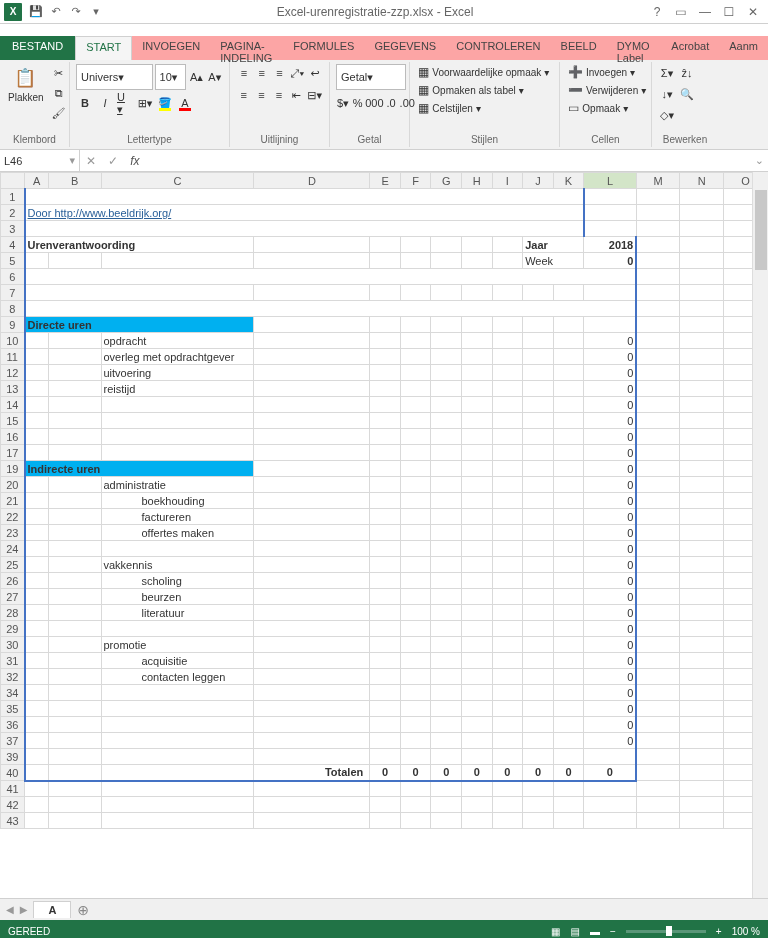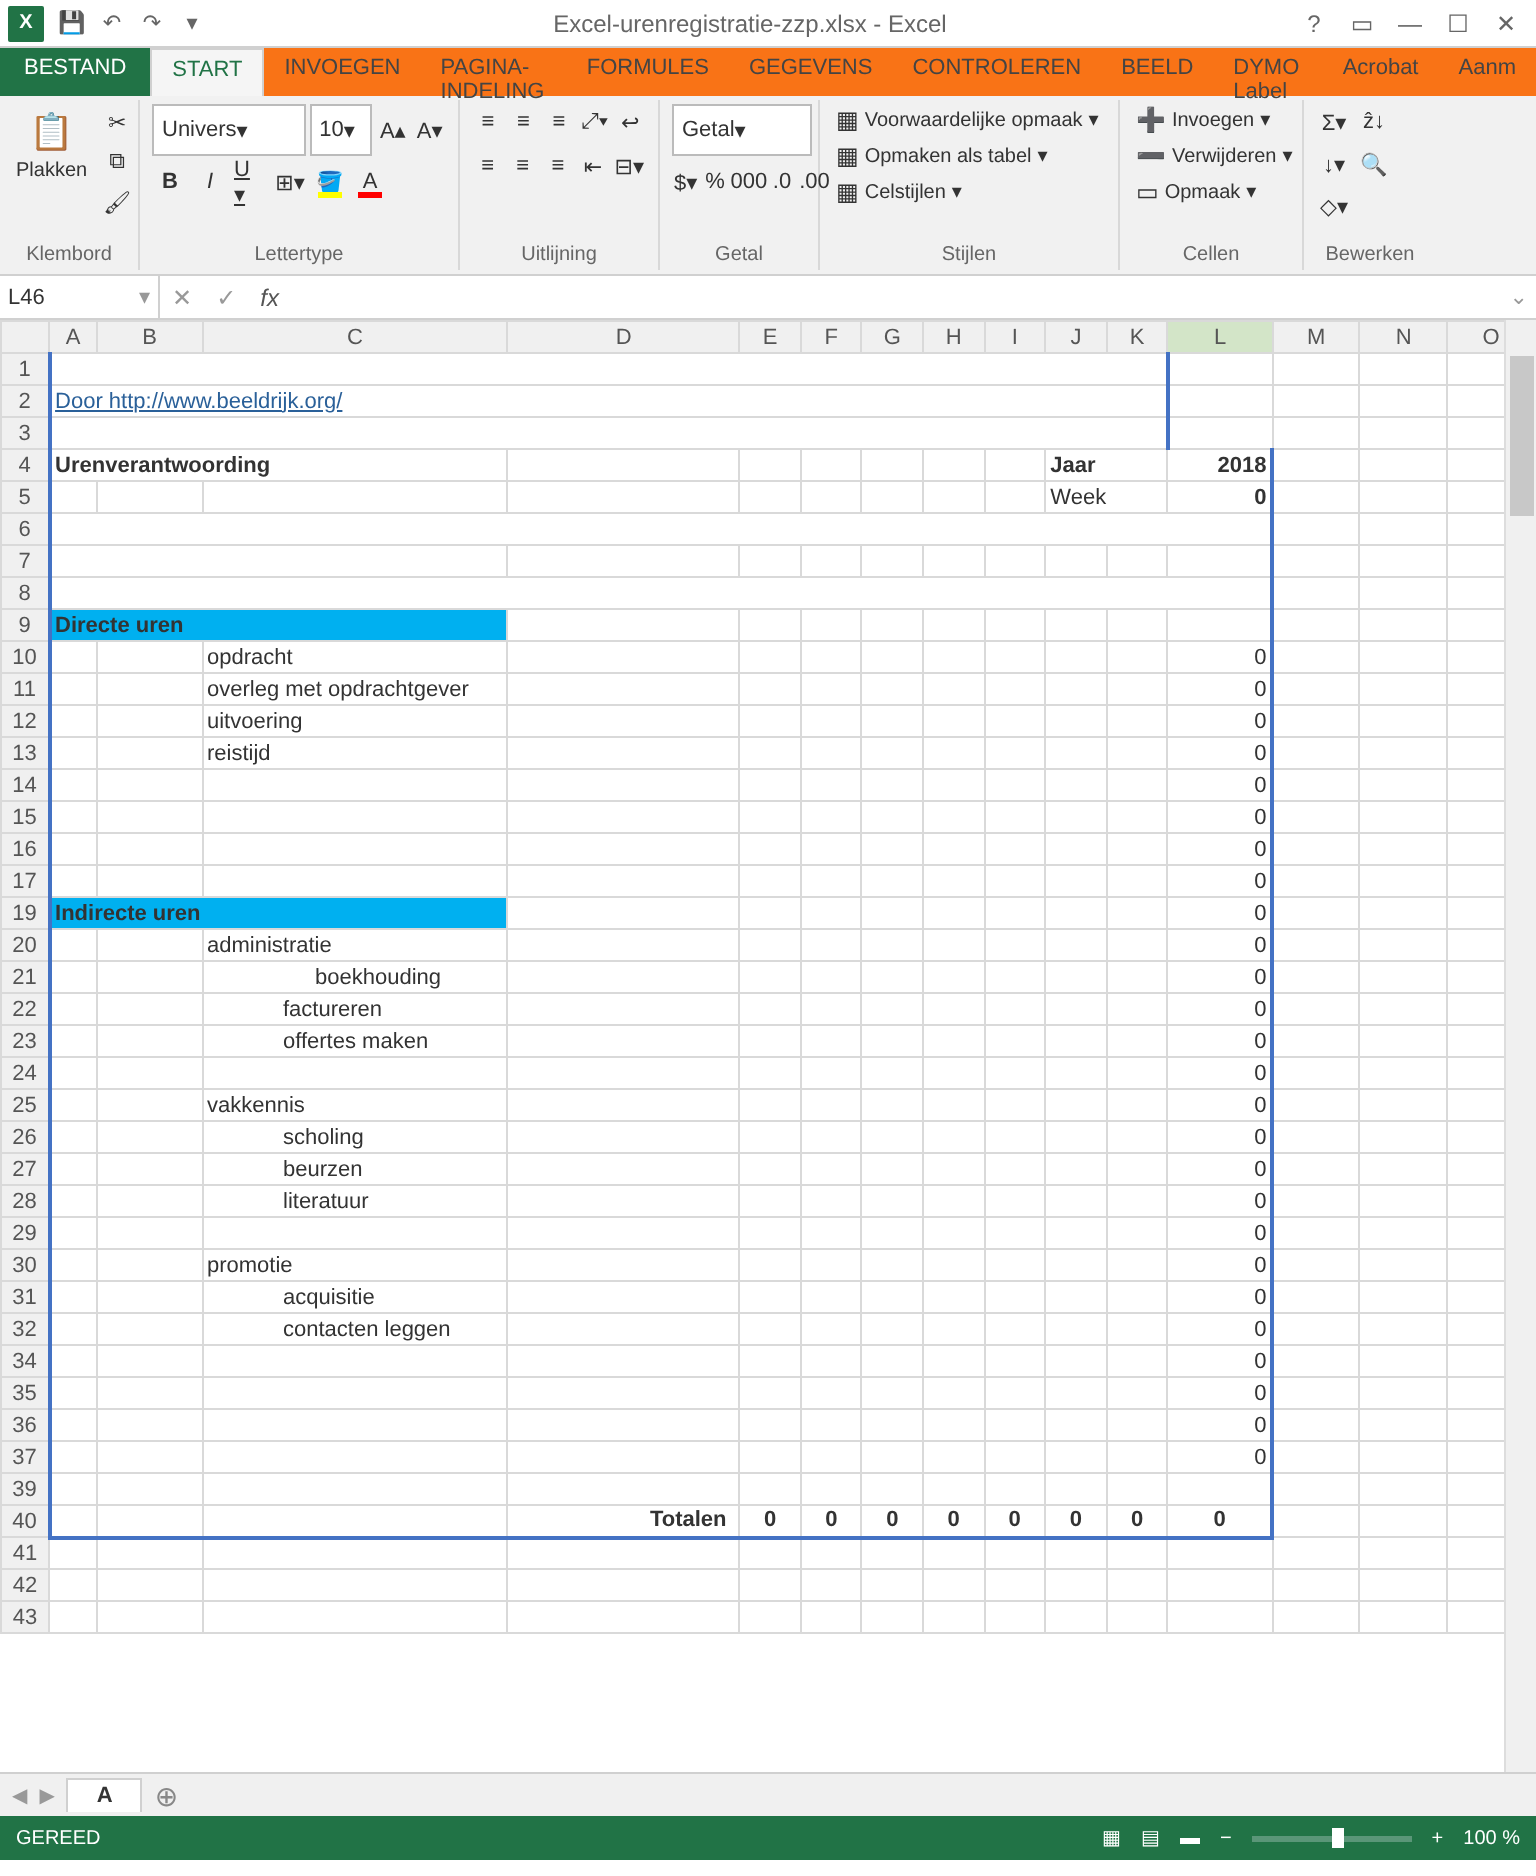--- a/index.html
+++ b/index.html
@@ -4,21 +4,21 @@
 <style>
 *{box-sizing:border-box;margin:0;padding:0;font-family:"Segoe UI",Tahoma,sans-serif;}
 body{background:#fff;width:768px;height:938px;overflow:hidden;position:relative;font-size:11px;color:#333;}
 .titlebar{height:24px;background:#fff;display:flex;align-items:center;border-bottom:1px solid #d0d0d0;}
 .titlebar .xl-icon{width:18px;height:18px;background:#217346;color:#fff;font-size:10px;font-weight:bold;display:flex;align-items:center;justify-content:center;margin:0 4px;border-radius:1px;}
 .titlebar .qat{display:flex;gap:4px;margin-left:2px;}
 .titlebar .qat span{width:16px;height:16px;display:flex;align-items:center;justify-content:center;color:#666;font-size:11px;}
 .titlebar .title{flex:1;text-align:center;color:#666;font-size:12px;}
 .titlebar .wincontrols{display:flex;gap:2px;margin-right:4px;}
 .titlebar .wincontrols span{width:22px;height:18px;display:flex;align-items:center;justify-content:center;color:#666;font-size:12px;}
-.ribbon-tabs{height:24px;display:flex;background:#f97316;}
+.ribbon-tabs{height:24px;display:flex;background:#fca5a5;margin-top:12px;}
 .ribbon-tabs .tab{padding:4px 10px;font-size:11px;color:#444;cursor:pointer;}
 .ribbon-tabs .file-tab{background:#217346;color:#fff;padding:4px 12px;}
 .ribbon-tabs .tab.active{border:1px solid #d0d0d0;border-bottom:none;background:#f5f5f5;color:#217346;}
 .ribbon{height:90px;background:#f1f1f1;border-bottom:1px solid #d0d0d0;display:flex;padding:2px 0;}
 .rgroup{border-right:1px solid #d8d8d8;padding:2px 6px;display:flex;flex-direction:column;justify-content:space-between;position:relative;}
 .rgroup .glabel{font-size:10px;color:#666;text-align:center;padding-top:2px;}
 .rgroup .top{flex:1;display:flex;align-items:flex-start;gap:4px;}
 .bigbtn{display:flex;flex-direction:column;align-items:center;gap:2px;font-size:10px;color:#333;padding:2px;}
 .bigbtn .ic{width:24px;height:24px;display:flex;align-items:center;justify-content:center;font-size:18px;}
 .smbtn{width:18px;height:18px;display:flex;align-items:center;justify-content:center;font-size:11px;color:#333;border:1px solid transparent;}
@@ -531,21 +531,21 @@
           <td></td>
           <td class="rborder" style="text-align:right">0</td>
           <td></td>
           <td></td>
           <td></td>
         </tr>
         <tr class="">
           <th class="rowhdr">21</th>
           <td class="lborder"></td>
           <td></td>
-          <td style="padding-left:56px">boekhouding</td>
+          <td style="padding-left:40px">boekhouding</td>
           <td></td>
           <td></td>
           <td></td>
           <td></td>
           <td></td>
           <td></td>
           <td></td>
           <td></td>
           <td class="rborder" style="text-align:right">0</td>
           <td></td>

